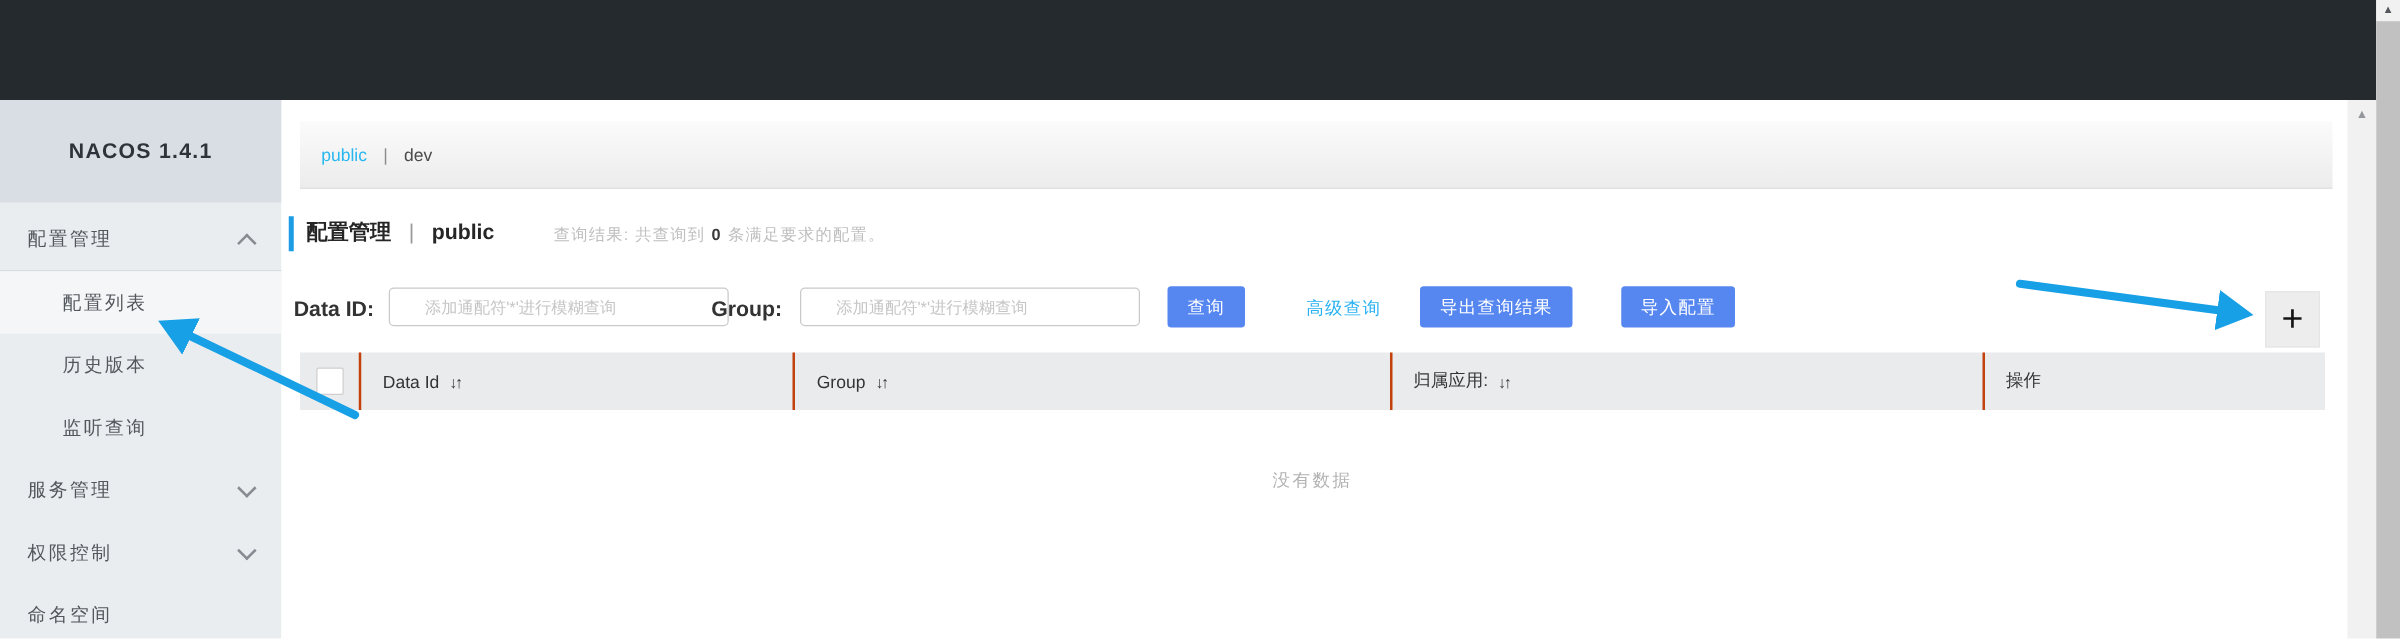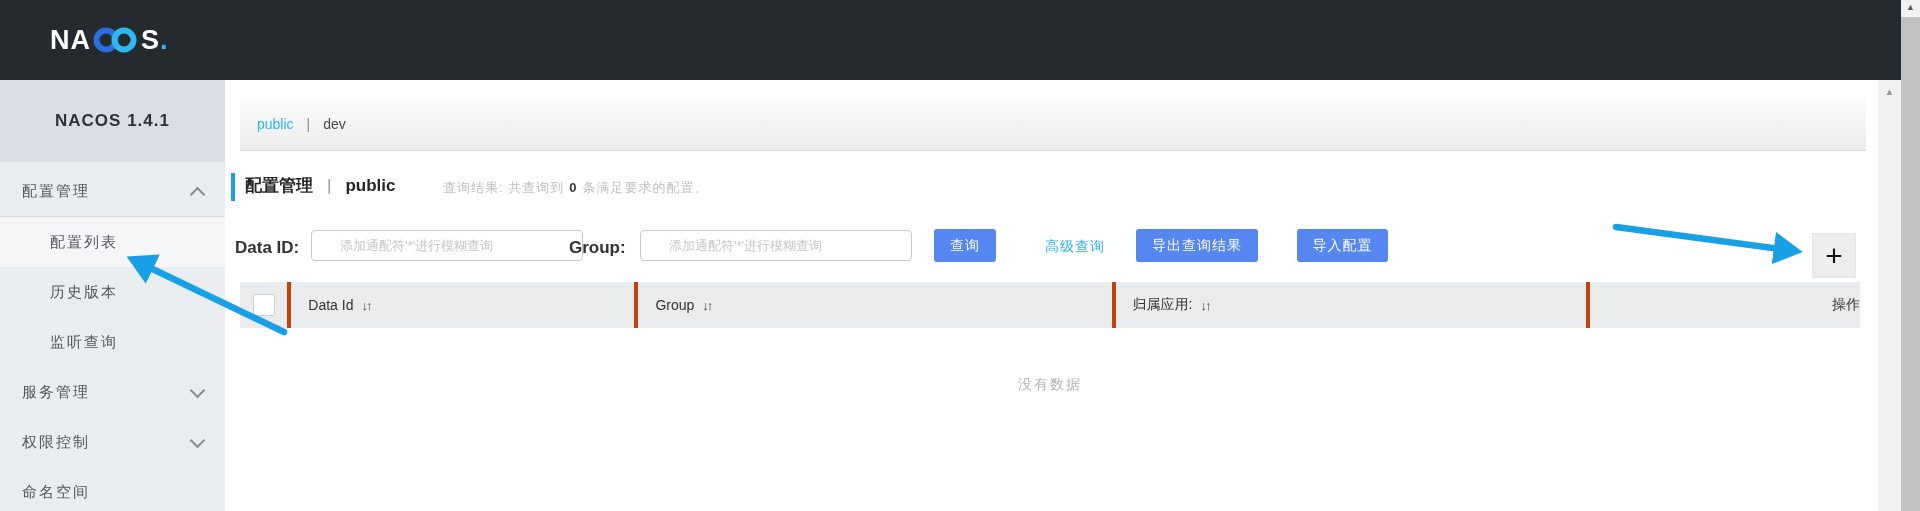--- a/index.html
+++ b/index.html
@@ -59,55 +59,46 @@
   #link-advanced{position:absolute;left:1045px;top:238px;font-size:14px;color:#29b1f2;cursor:pointer;letter-spacing:1px;}
   #btn-export{left:1136px;width:122px;}
   #btn-import{left:1297px;width:91px;}
   #btn-add{position:absolute;left:1812px;top:233px;width:44px;height:45px;background:#ededed;border:1px solid #e5e5e5;
            box-sizing:border-box;color:#141414;font-size:30px;font-weight:300;display:flex;align-items:center;
            justify-content:center;cursor:pointer;}
 
   
   #table-header{position:absolute;left:240px;top:282px;width:1620px;height:46px;background:#e9ebed;display:flex;}
   .th{display:flex;align-items:center;box-sizing:border-box;padding-left:17px;font-size:14px;color:#333;}
-  .th + .th{border-left:4px solid #c2410c;}
+  .th + .th{border-left:2px solid #c2410c;}
   .th .sort{font-size:13px;color:#3c3c3c;margin-left:8px;letter-spacing:-2px;}
   #th-check{width:48px;justify-content:center;padding-left:0;}
   #th-dataid{width:352px;}
   #th-group{width:484px;}
   #th-app{width:481px;}
-  #th-op{width:278px;justify-content:flex-end;}
+  #th-op{width:278px;}
   #row-checkbox{width:20px;height:20px;background:#fff;border:1px solid #cfcfcf;border-radius:2px;cursor:pointer;}
   #empty-state{position:absolute;left:240px;top:376px;width:1620px;text-align:center;
                font-size:14px;color:#b2b2b2;letter-spacing:2px;}
 
   
   #inner-scrollbar{position:absolute;left:1878px;top:80px;width:23px;height:431px;background:#f1f1f1;}
   #inner-scroll-up{position:absolute;left:0;top:6px;width:23px;text-align:center;color:#94989c;font-size:10px;cursor:pointer;}
   #outer-scrollbar{position:absolute;left:1901px;top:0;width:19px;height:511px;background:#f1f1f1;}
   #outer-scroll-up{position:absolute;left:0;top:2px;width:19px;text-align:center;color:#54585c;font-size:9px;cursor:pointer;}
   #outer-thumb{position:absolute;left:0;top:17px;width:19px;height:494px;background:#c1c1c1;cursor:pointer;}
 
   #annotations{position:absolute;left:0;top:0;width:1920px;height:511px;pointer-events:none;}
 </style>
 </head>
 <body>
 
 <div id="page">
 
   <header id="topbar">
-    <div id="logo">
-      <span class="logo-txt">NA</span>
-      <svg width="48" height="30" viewBox="0 0 48 30" style="margin:0 1px;">
-        <circle cx="14" cy="15" r="9.5" fill="none" stroke="#2a6ee0" stroke-width="6"></circle>
-        <circle cx="32" cy="15" r="9.5" fill="none" stroke="#2fb9f0" stroke-width="6"></circle>
-      </svg>
-      <span class="logo-txt">S</span>
-      <span class="logo-dot">.</span>
-    </div>
   </header>
 
   <aside id="sidebar">
     <div id="sidebar-header">
       <span>NACOS 1.4.1</span>
     </div>
     <div class="menu">
       <div class="menu-item parent first">
         <span>配置管理</span>
         <span class="chev up"></span>

